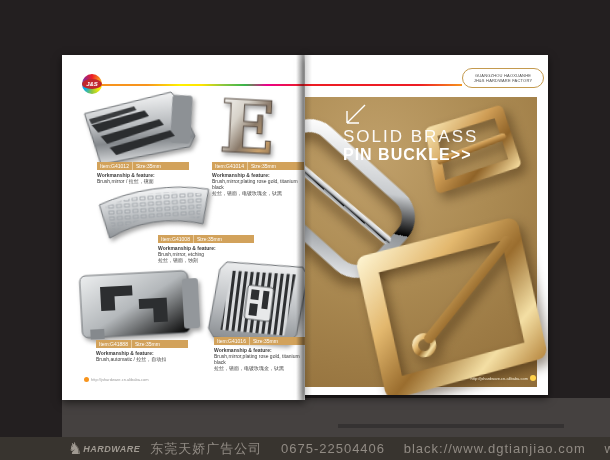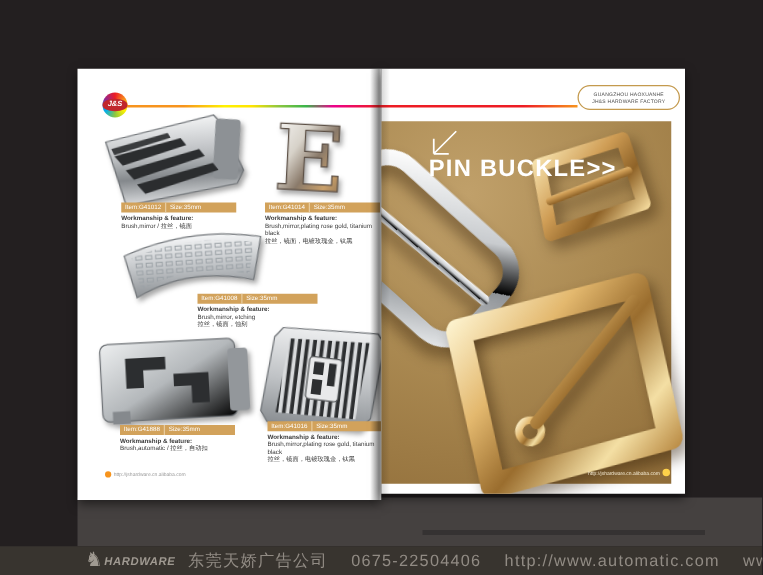--- a/index.html
+++ b/index.html
@@ -34,21 +34,21 @@
   .page-url .dot{width:5px;height:5px;border-radius:50%;background:#f7941d;}
   .page-url .u{font-size:4px;color:#9a9a9a;}
   
   .tan{position:absolute;left:0;top:42px;width:232px;height:290px;
        background:radial-gradient(120% 100% at 30% 20%,#c0a06a 0%,#ab8a52 45%,#8f6c38 100%);}
   .badge{position:absolute;left:157px;top:13px;width:82px;height:20px;border:1px solid #c49a4e;border-radius:10px;
          background:#fff;display:flex;flex-direction:column;align-items:center;justify-content:center;z-index:5;}
   .badge div{font-size:4px;line-height:5px;color:#4a4a4a;letter-spacing:.2px;white-space:nowrap;}
   .rp-title{position:absolute;left:38px;top:72px;color:#fff;z-index:6;}
   .rp-title .t1{font-size:17px;font-weight:300;letter-spacing:2px;line-height:19px;opacity:.95;}
-  .rp-title .t2{font-size:19px;font-weight:bold;letter-spacing:1px;line-height:17px;}
+  .rp-title .t2{font-size:16px;font-weight:bold;letter-spacing:1px;line-height:17px;}
   .rp-title .t3{font-size:8px;letter-spacing:2px;line-height:11px;}
   .arrow-ic{position:absolute;left:38px;top:46px;z-index:6;}
   .rp-url{position:absolute;right:12px;bottom:14px;display:flex;align-items:center;gap:2px;z-index:6;}
   .rp-url .u{font-size:4px;color:#f4ead2;}
   .rp-url .pg{width:6px;height:6px;border-radius:50%;background:#ffd24a;}
   .buck{position:absolute;filter:drop-shadow(4px 7px 6px rgba(40,20,0,.45));}
   
   .faint-line{position:absolute;left:338px;top:424px;width:226px;height:4px;background:rgba(0,0,0,.22);}
   
   .adbar{position:absolute;left:0;top:437px;width:610px;height:23px;background:#38342f;
@@ -236,20 +236,21 @@
       <div>JH&amp;S HARDWARE FACTORY</div>
     </div>
 
     <div class="arrow-ic">
       <svg width="26" height="26" viewBox="0 0 26 26">
         <path d="M22,4 L4,22 M4,22 L4,10 M4,22 L16,22" stroke="#ffffff" stroke-width="1.4" fill="none"></path>
       </svg>
     </div>
 
     <div class="rp-title">
+      <div class="t1">SOLID BRASS</div>
       <div class="t2">PIN BUCKLE&gt;&gt;</div>
     </div>
 
     <div class="buck" style="left:-58px;top:88px;transform:rotate(42deg);">
       <svg width="170" height="110" viewBox="0 0 170 110">
         <defs>
           <linearGradient id="rsil" x1="0" y1="0" x2="1" y2="1">
             <stop offset="0" stop-color="#ffffff"></stop>
               <stop offset=".4" stop-color="#c8cbce"></stop>
             <stop offset=".65" stop-color="#8d9балка195"></stop>
@@ -306,18 +307,18 @@
   <div class="faint-line"></div>
 
   <div class="adbar">
     <div class="logo">
       <span class="horse">♞</span>
       <span class="word">HARDWARE</span>
     </div>
     <div class="txt">
       <span>东莞天娇广告公司</span><span class="sep"></span>
       <span>0675-22504406</span><span class="sep"></span>
-      <span>http://www.automatic.com</span><span class="sep"></span>
+      <span>black://www.dgtianjiao.com</span><span class="sep"></span>
       <span>www.dgtianjiao.cn</span>
     </div>
   </div>
 
 </div>
 
 </body></html>

